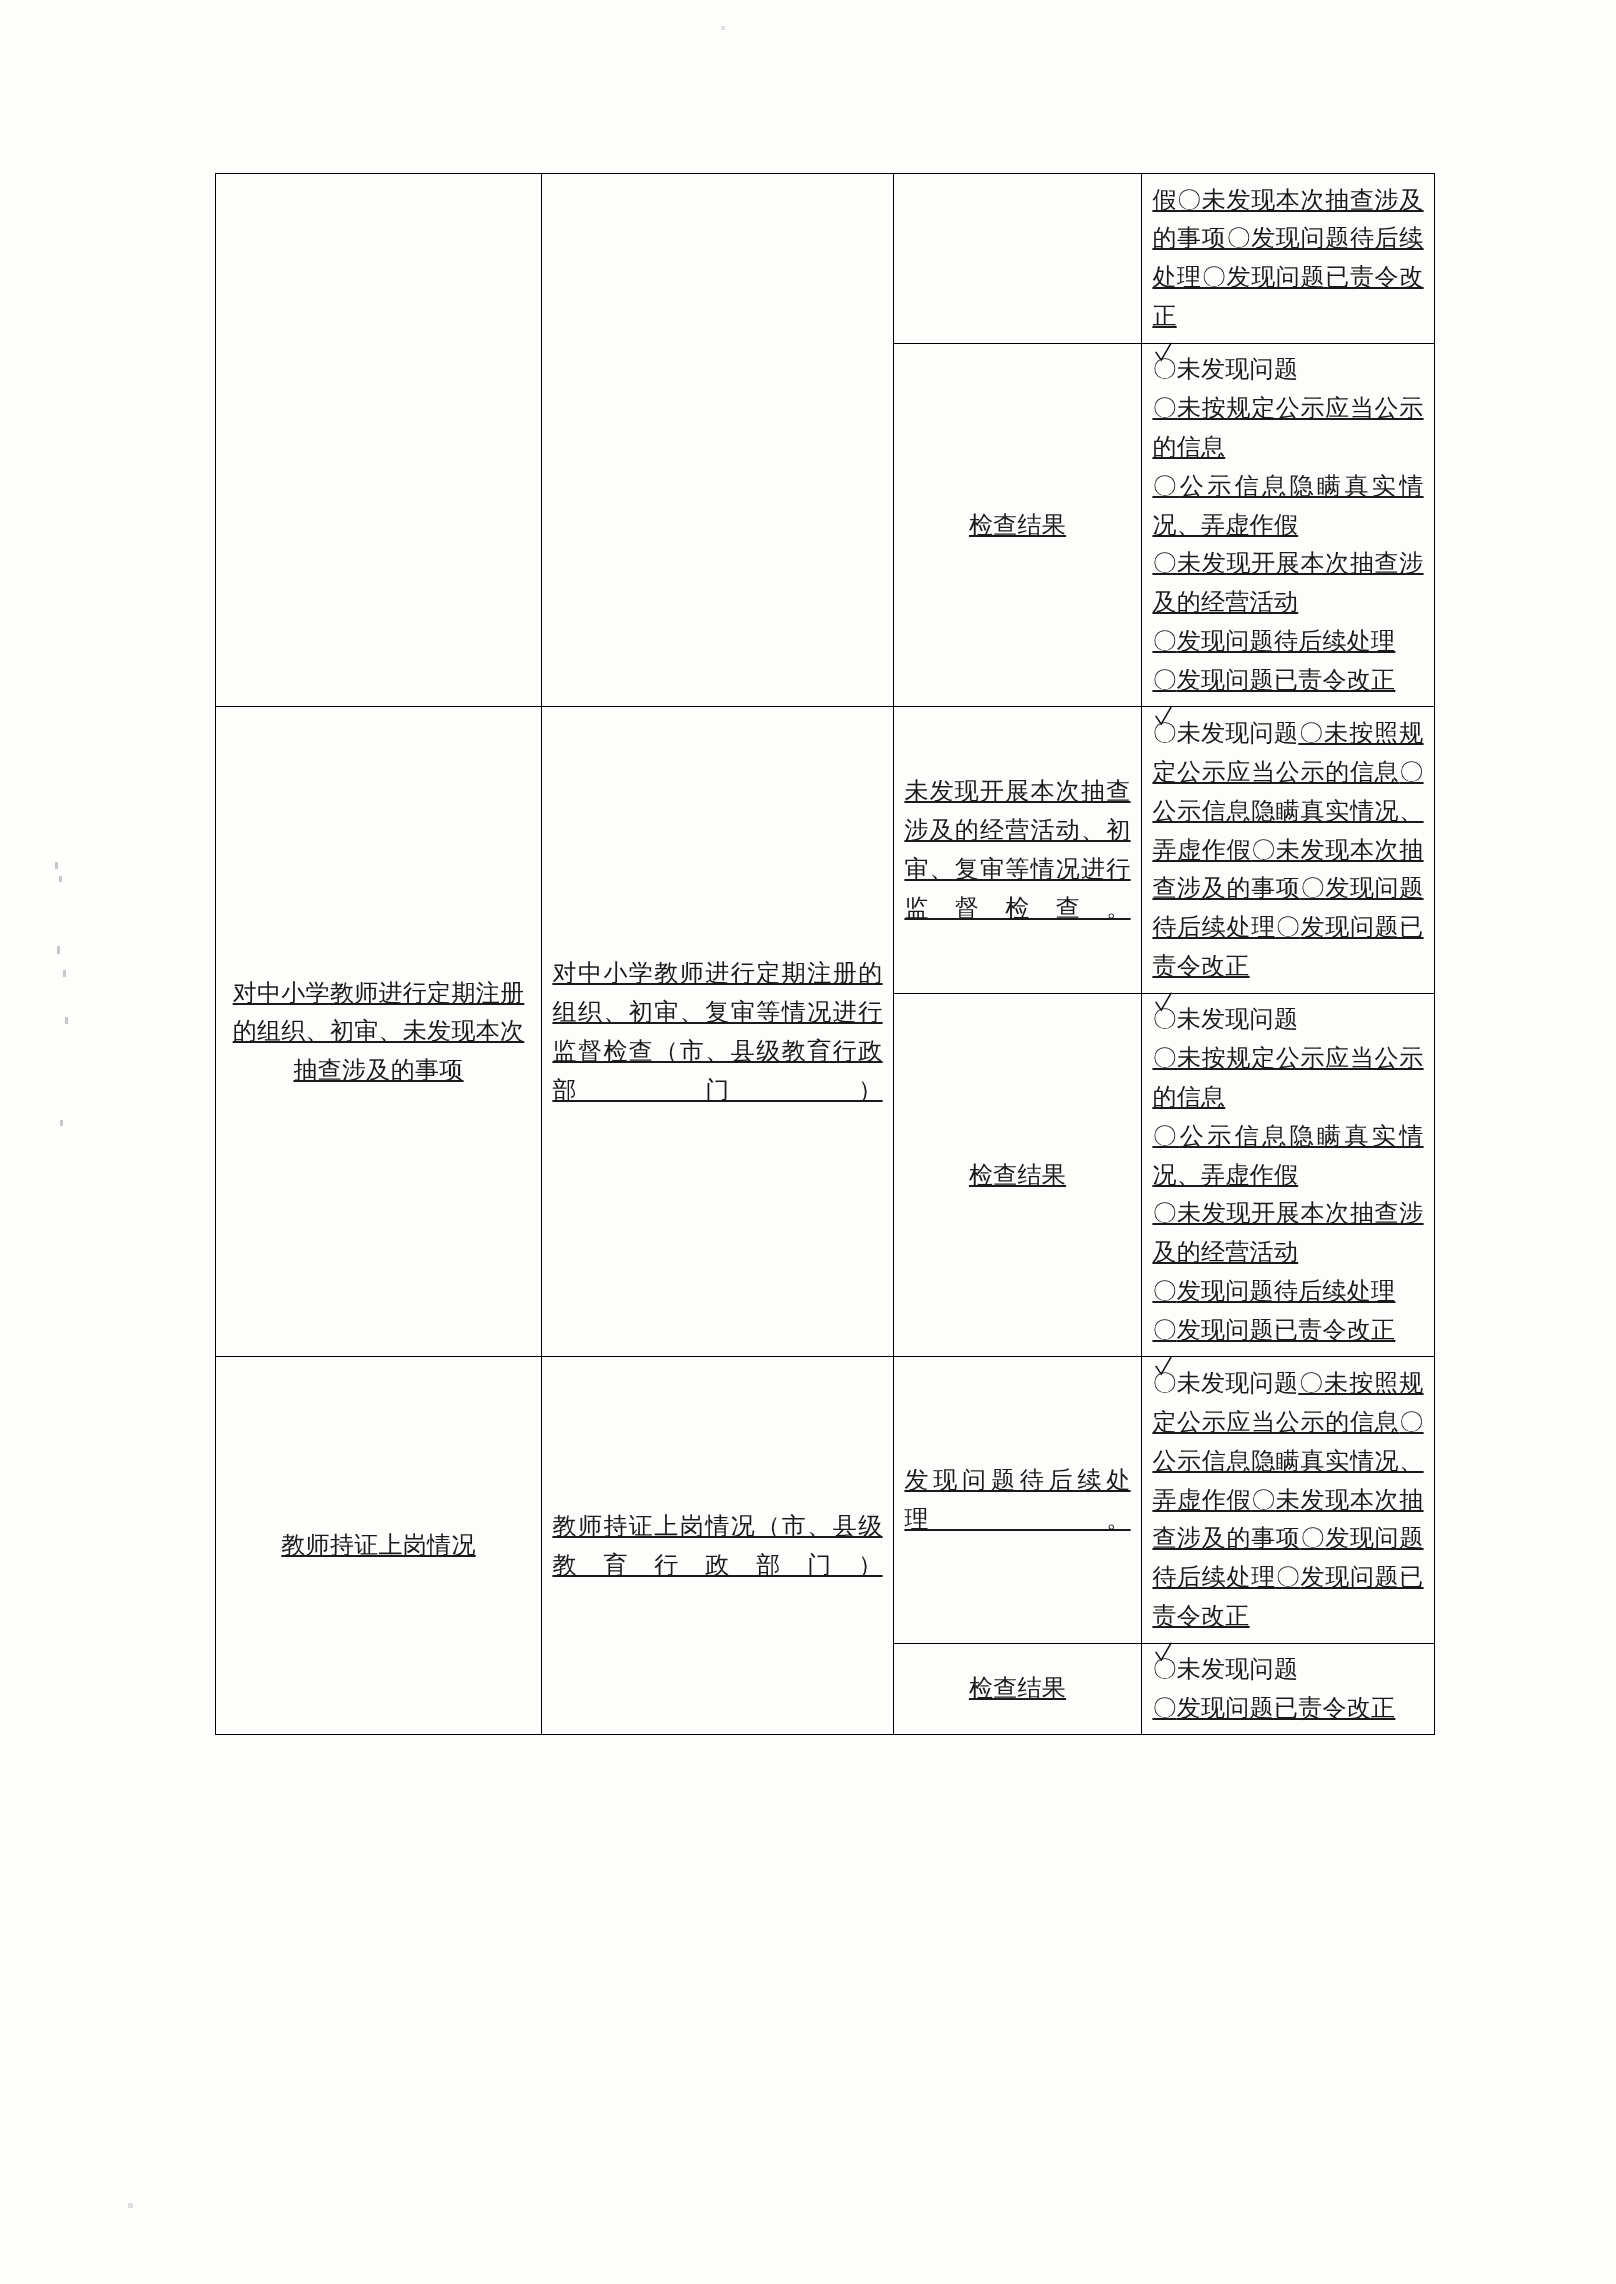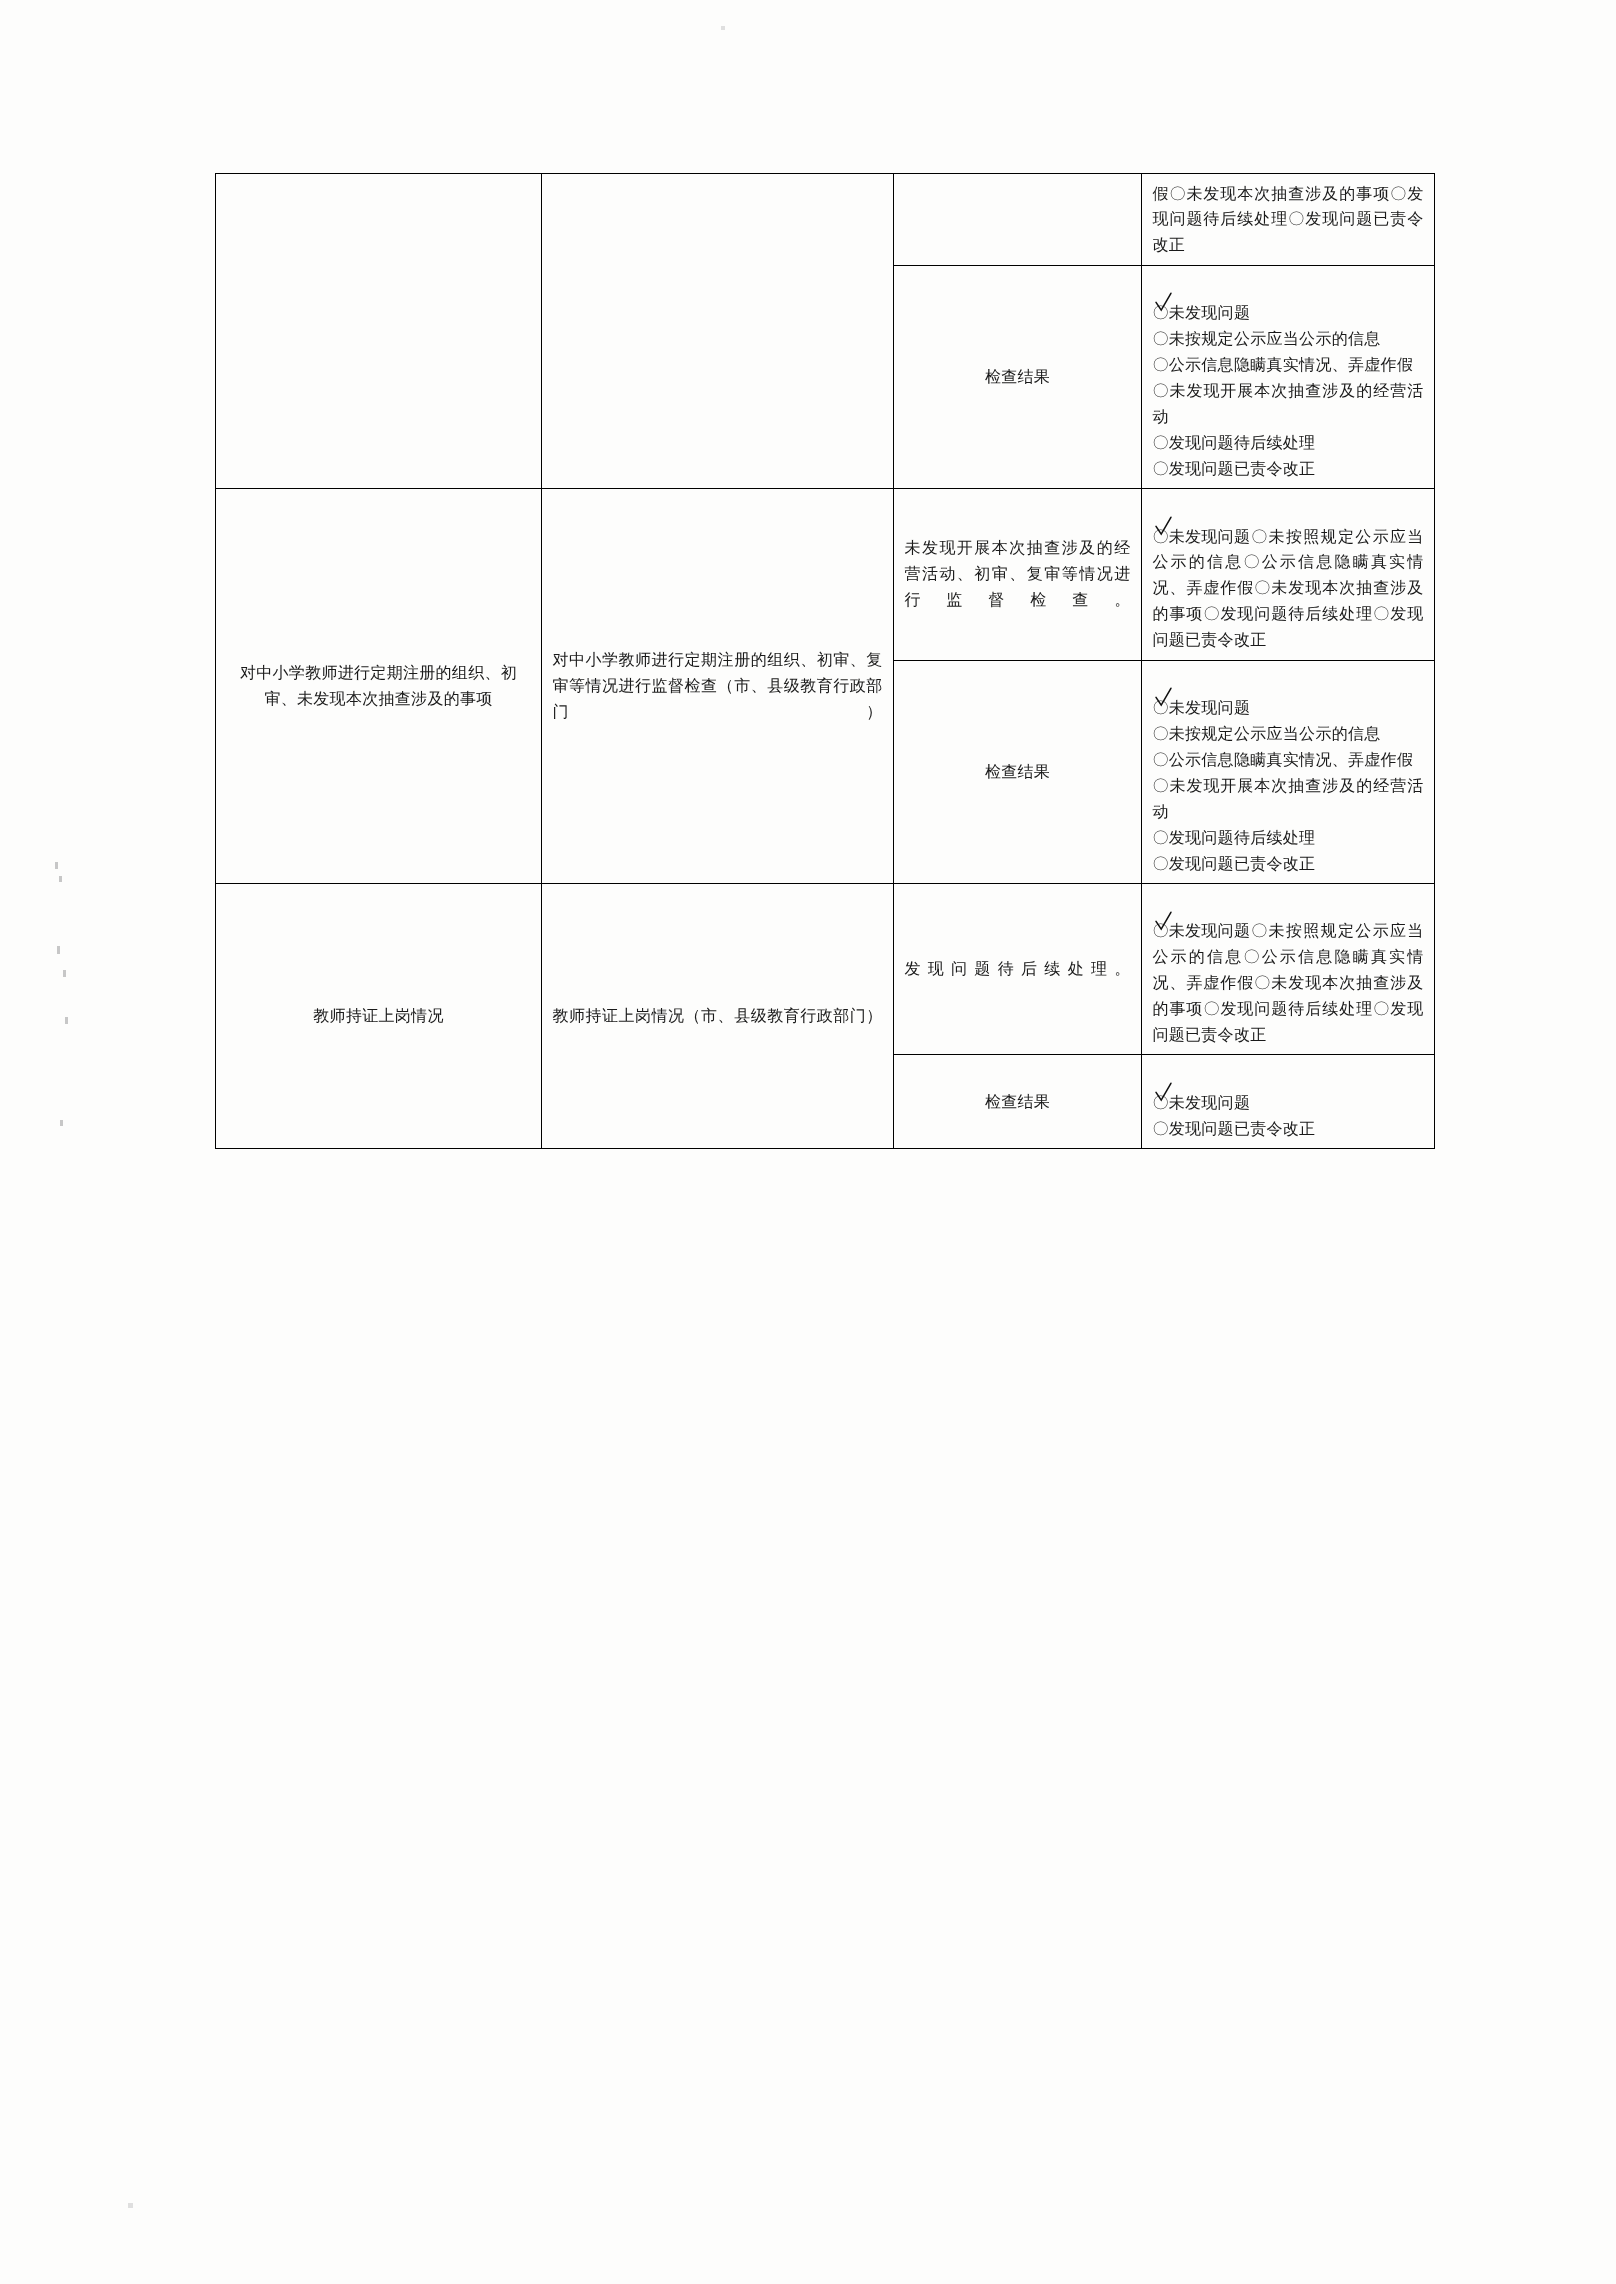--- a/index.html
+++ b/index.html
@@ -39,23 +39,24 @@
 
   table.doc {
     border-collapse: collapse;
     width: 1219px;
     table-layout: fixed;
   }
   table.doc td {
     border: 1.3px solid #000;
     vertical-align: middle;
     padding: 6.5px 10.4px;
-    font-size: 16px;
+    font-size: 24px;
     line-height: 1.62;
     letter-spacing: 0.3px;
+    text-decoration: underline;
   }
 
   col.c1 { width: 326px; }
   col.c2 { width: 352px; }
   col.c3 { width: 248px; }
   col.c4 { width: 293px; }
 
   .cell-center { text-align: center; }
   .cell-just {
     text-align: justify;
@@ -73,21 +74,20 @@
     text-align-last: left;
   }
   .opt-wrap {
     display: block;
   }
 
   
   .checked {
     position: relative;
     display: inline-block;
-    margin-top: 28px;
   }
   .checked .tick {
     position: absolute;
     left: 1.3px;
     top: -7.8px;
     width: 19.6px;
     height: 22px;
     pointer-events: none;
   }
 </style>

